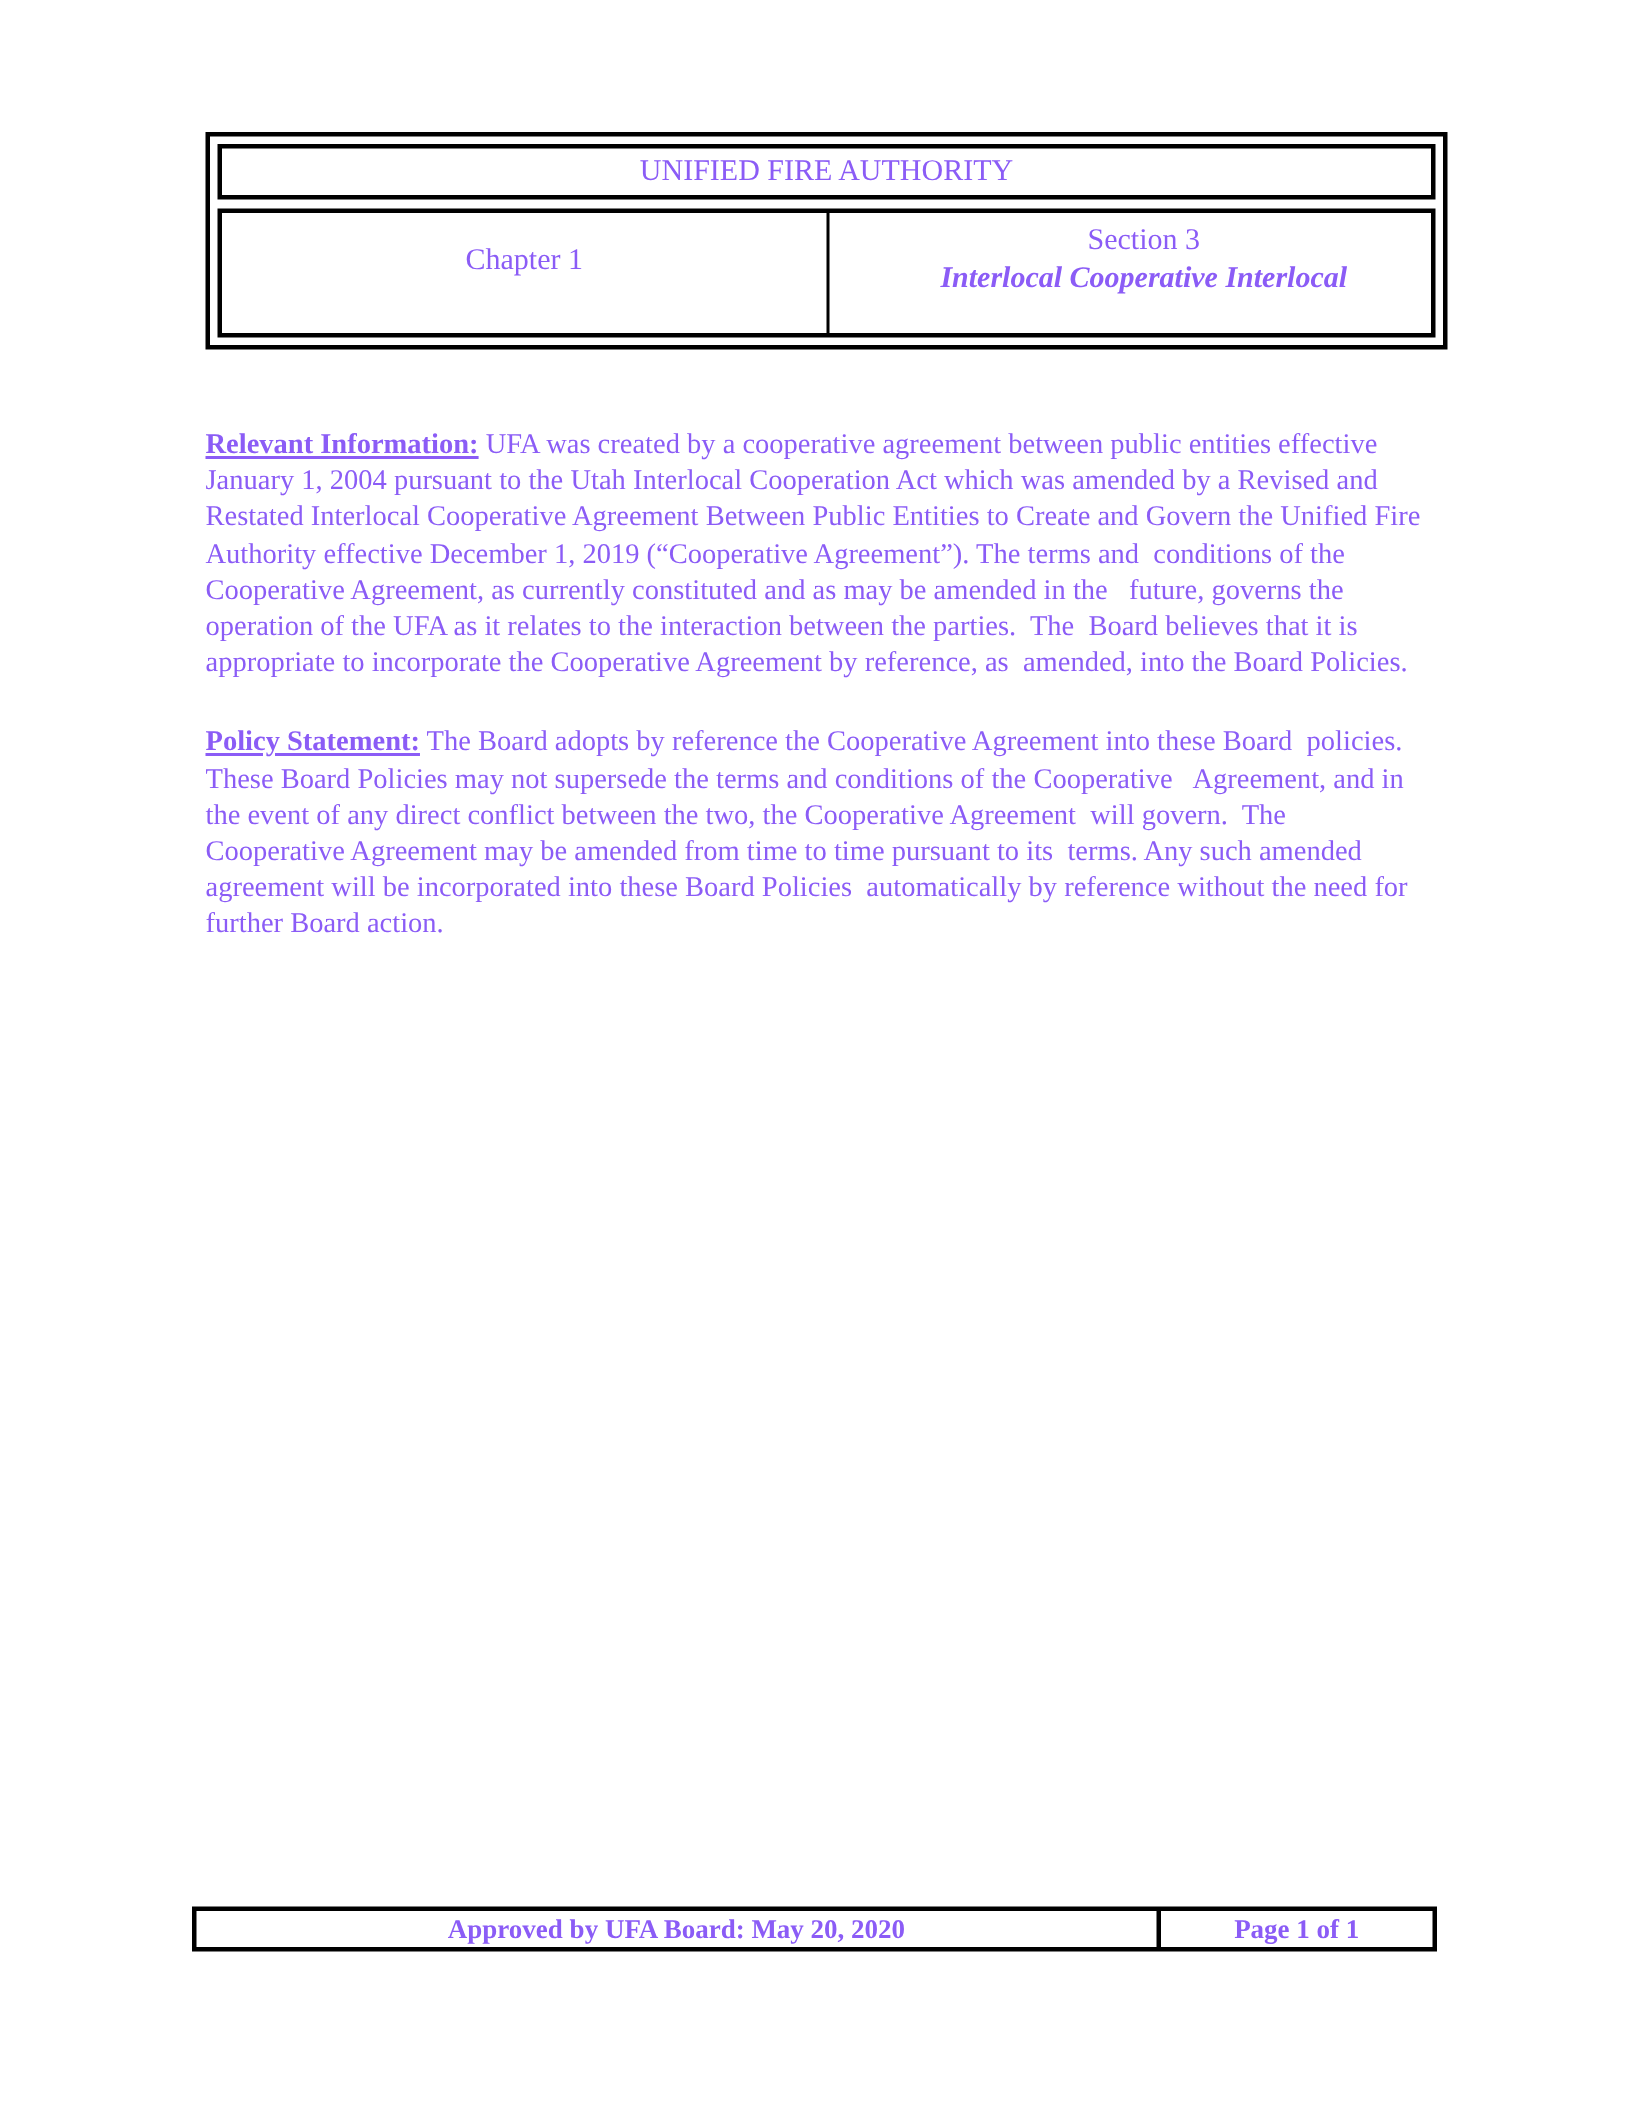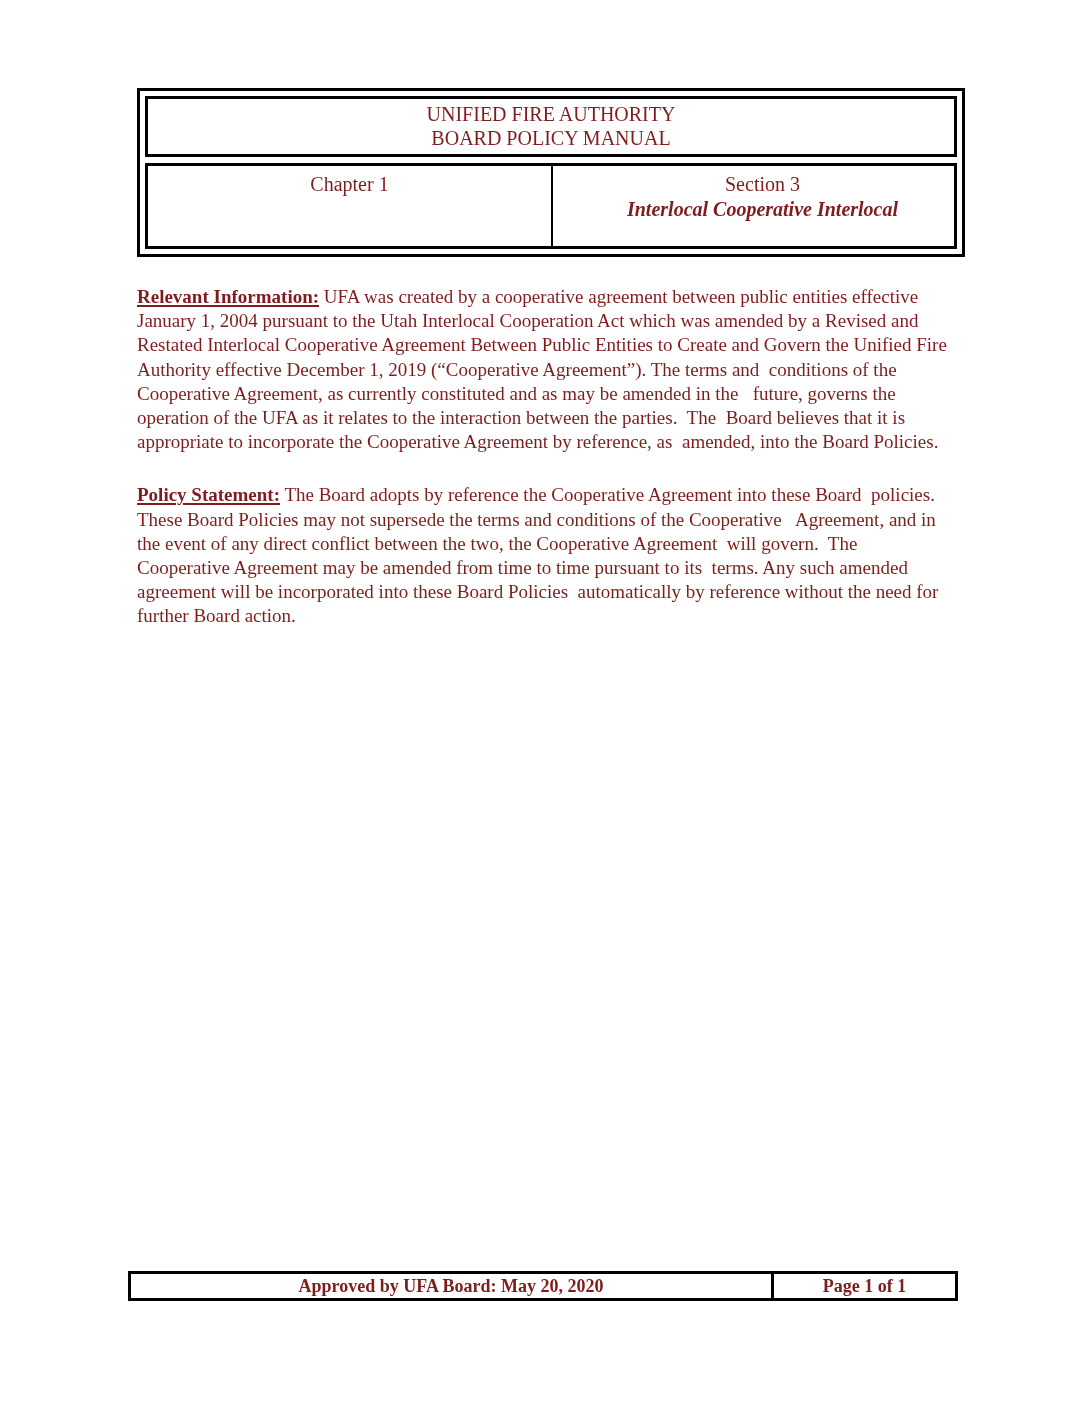--- a/index.html
+++ b/index.html
@@ -5,21 +5,21 @@
   html, body {
     margin: 0;
     padding: 0;
     background: #ffffff;
   }
   .page {
     position: relative;
     width: 1088px;
     height: 1408px;
     background: #ffffff;
-    color: #7f1d1d;
+    color: #8b5cf6;
     font-family: "Liberation Serif", "DejaVu Serif", serif;
     overflow: hidden;
   }
 
   
   .header-outer {
     position: absolute;
     left: 137px;
     top: 88px;
     width: 828px;
@@ -37,21 +37,21 @@
   .header-title-line {
     font-size: 20px;
     line-height: 24px;
     white-space: nowrap;
   }
   .header-row {
     box-sizing: border-box;
     border: 3px solid #000;
     margin-top: 6px;
     display: flex;
-    align-items: flex-start;
+    align-items: center;
   }
   .header-cell {
     box-sizing: border-box;
     flex: 1 1 50%;
     text-align: center;
     padding: 6px 0 24px 0;
   }
   .header-cell.right {
     border-left: 2px solid #000;
     padding-left: 18px;
@@ -120,21 +120,20 @@
   }
 </style>
 </head>
 <body>
 
 <div class="page">
 
   <div class="header-outer">
     <div class="header-title-box">
       <div class="header-title-line">UNIFIED FIRE AUTHORITY</div>
-      <div class="header-title-line">BOARD POLICY MANUAL</div>
     </div>
     <div class="header-row">
       <div class="header-cell left">
         <div class="header-cell-label">Chapter 1</div>
       </div>
       <div class="header-cell right">
         <div class="header-cell-label">Section 3</div>
         <div class="header-cell-name">Interlocal Cooperative Interlocal</div>
       </div>
     </div>

